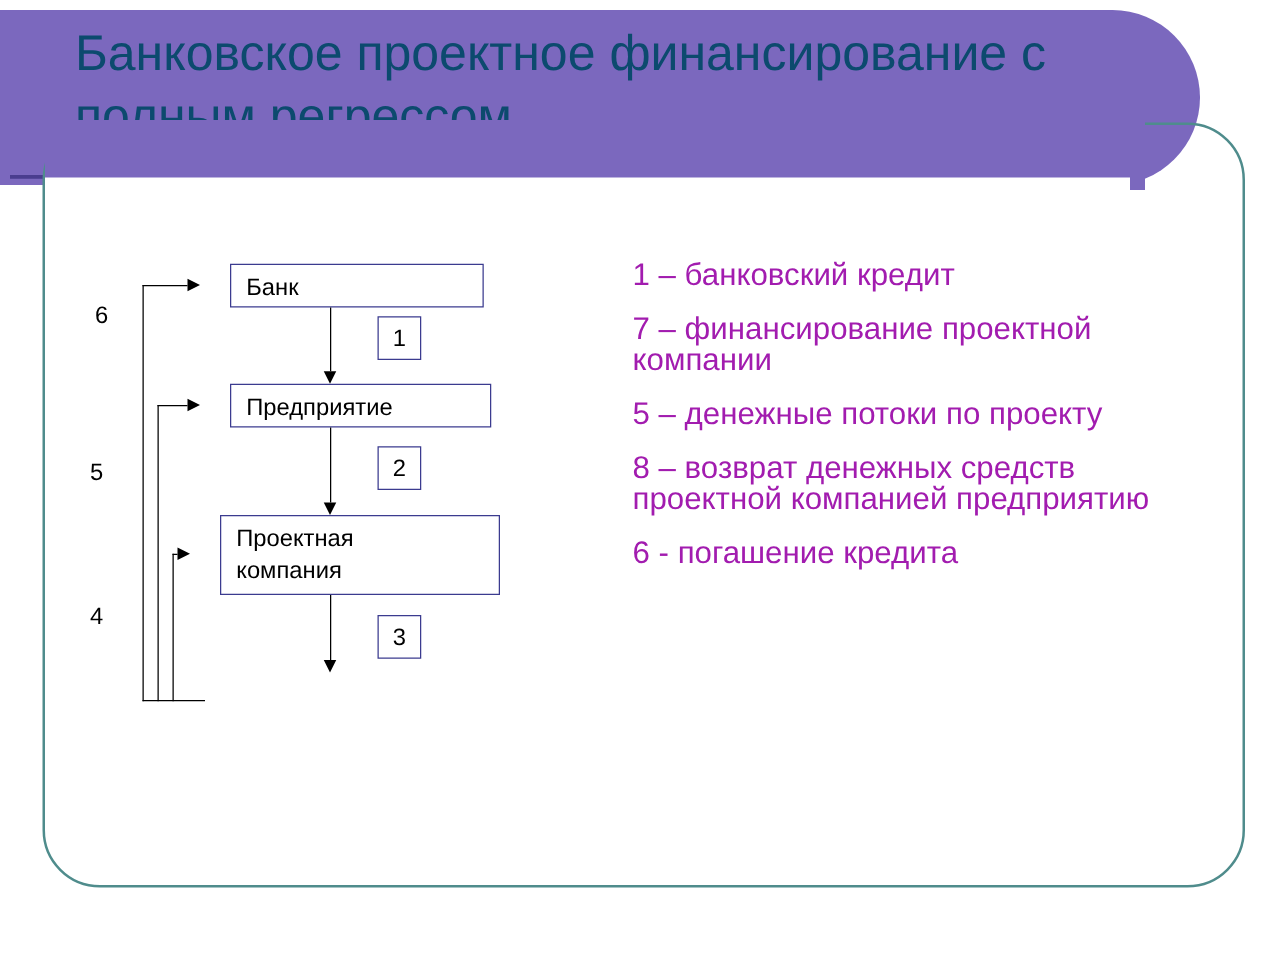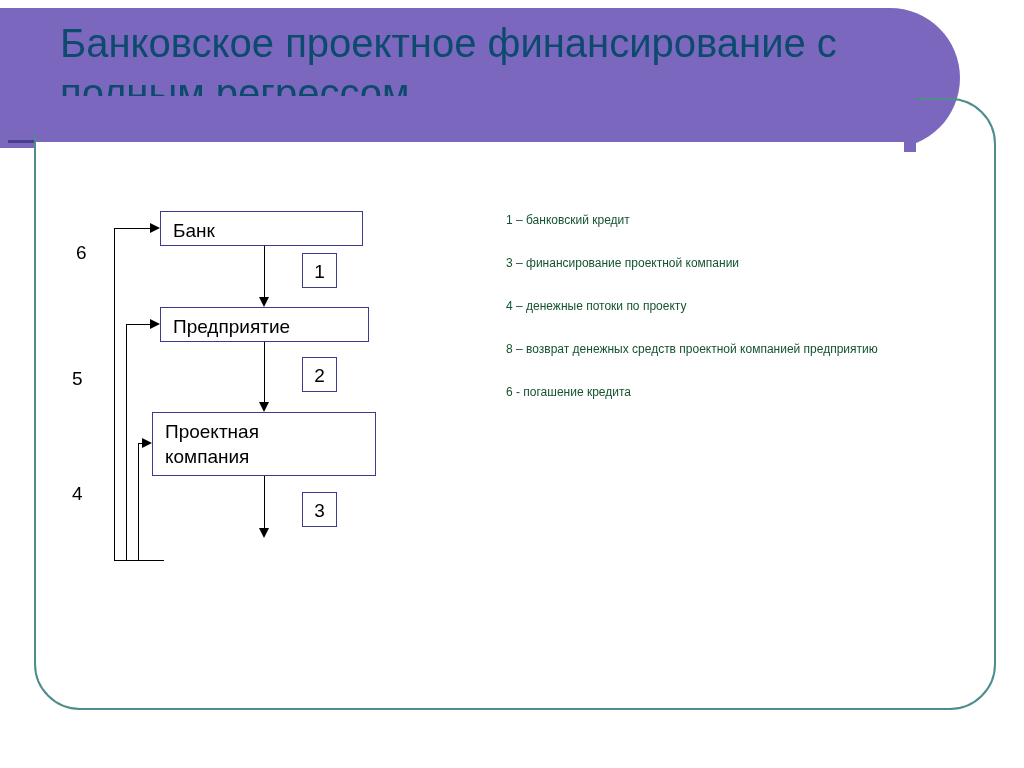--- a/index.html
+++ b/index.html
@@ -83,20 +83,21 @@
   .box {
     position: absolute;
     border: 1px solid #3B3B8F;
     background: #ffffff;
     box-sizing: border-box;
     font-size: 19px;
     color: #000000;
     padding: 6px 0 0 12px;
     line-height: 25px;
     white-space: pre-line;
+    margin-left: 24px;
   }
   .num-box {
     position: absolute;
     border: 1px solid #3B3B8F;
     background: #ffffff;
     box-sizing: border-box;
     font-size: 19px;
     color: #000000;
     text-align: center;
     line-height: 35px;
@@ -132,22 +133,22 @@
   }
 
   
   .legend {
     position: absolute;
     left: 506px;
     top: 208px;
     width: 450px;
   }
   .legend-item {
-    font-size: 12px;
-    color: #14532d;
+    font-size: 25px;
+    color: #a21caf;
     line-height: 25px;
     margin-bottom: 18px;
     white-space: pre-line;
   }
 </style>
 </head>
 <body>
 
 <div class="slide">
 
@@ -193,19 +194,19 @@
   <div class="arrowhead-right" style="left:150px; top:319px;"></div>
 
   <div class="line vline" style="left:138px; top:443px; height:118px;"></div>
   <div class="line hline" style="left:138px; top:443px; width:4px;"></div>
   <div class="arrowhead-right" style="left:142px; top:438px;"></div>
 
   <div class="line hline" style="left:114px; top:560px; width:50px;"></div>
 
   <div class="legend">
     <div class="legend-item">1 – банковский кредит</div>
-    <div class="legend-item">3 – финансирование проектной компании</div>
-    <div class="legend-item">4 – денежные потоки по проекту</div>
+    <div class="legend-item">7 – финансирование проектной компании</div>
+    <div class="legend-item">5 – денежные потоки по проекту</div>
     <div class="legend-item">8 – возврат денежных средств проектной компанией предприятию</div>
     <div class="legend-item">6 - погашение кредита</div>
   </div>
 
 </div>
 
 </body></html>

